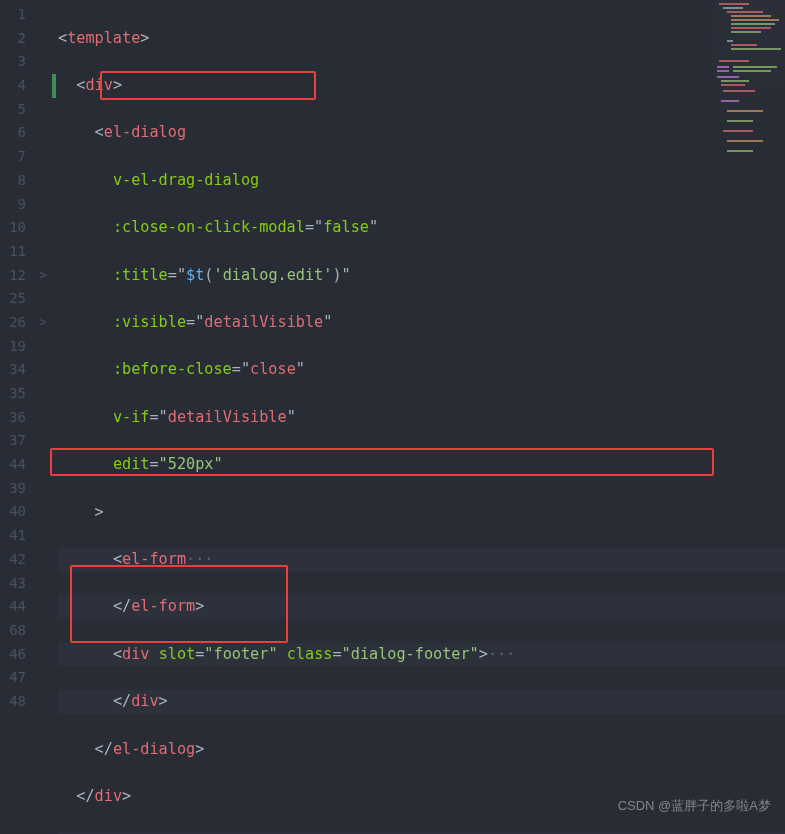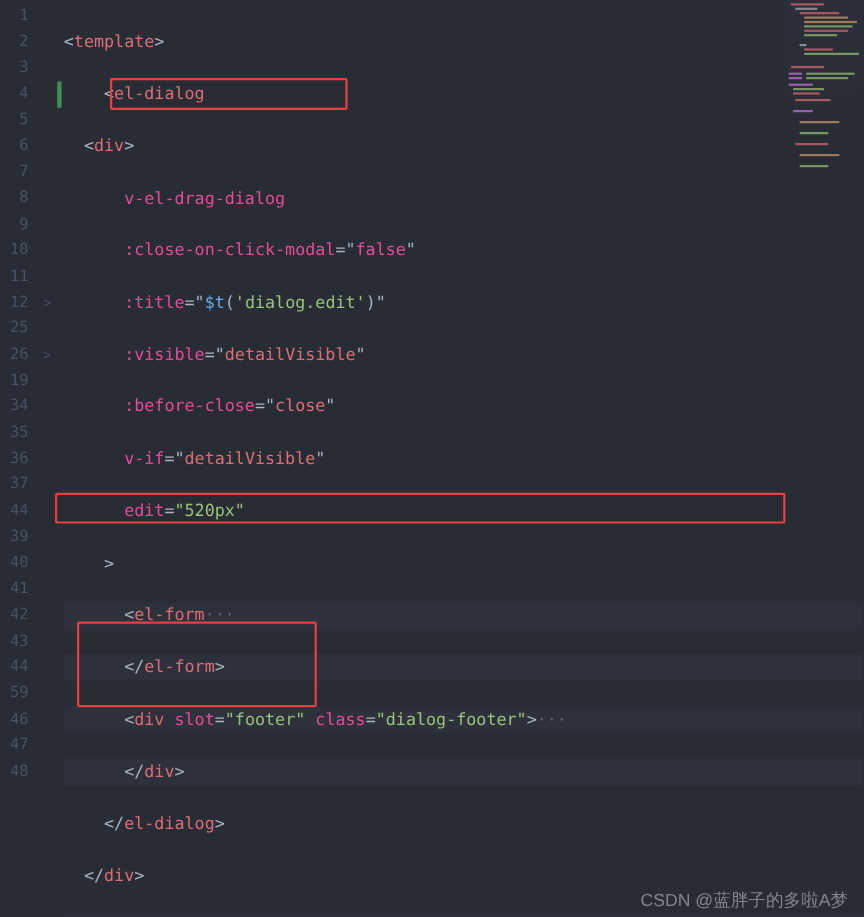--- a/index.html
+++ b/index.html
@@ -56,39 +56,39 @@
   .redbox {
     border: 2px solid #e93f3f;
     position: absolute;
     pointer-events: none;
     border-radius:2px;
   }
 
   
   .p { color:#abb2bf; }       
   .tag { color:#e06c75; }     
-  .attr { color:#ec4899; }    
+  .attr { color:#84cc16; }    
   .str { color:#98c379; }      
   .fn { color:#61afef; }     
   .cm { color:#5c6370; }
   .curline { background:#2c313c; }
 
   .minimap {
     position:absolute; top:0; right:0; width:72px; height:170px;
     background:linear-gradient(#2c313c,#282c34);
     opacity:.7;
     overflow:hidden;
     user-select:none;
   }
   .minimap .mm { position:absolute; height:2px; }
   .mm1{background:#c678dd}.mm2{background:#e06c75}.mm3{background:#98c379}.mm4{background:#d19a66}.mm5{background:#abb2bf}
 
   .watermark {
-    position:absolute; bottom:4px; right:14px;
-    color:rgba(200,205,215,.55); font-size:16px;
+    position:absolute; bottom:19px; right:14px;
+    color:rgba(200,205,215,.55); font-size:13px;
     font-family: sans-serif;
   }
 </style>
 </head>
 <body>
 
 <div class="editor">
   <div class="gutter">
     <span class="ln">1</span>
     <span class="ln">2</span>
@@ -109,21 +109,21 @@
     <span class="ln">35</span>
     <span class="ln">36</span>
     <span class="ln">37</span>
     <span class="ln">44</span>
     <span class="ln">39</span>
     <span class="ln">40</span>
     <span class="ln">41</span>
     <span class="ln">42</span>
     <span class="ln">43</span>
     <span class="ln">44</span>
-    <span class="ln">59</span>
+    <span class="ln">68</span>
     <span class="ln">46</span>
     <span class="ln">47</span>
     <span class="ln">48</span>
   </div>
 
   <div class="fold-col">
     <span class="fc"></span>
       <span class="fc"></span>
       <span class="fc"></span>
       <span class="fc"></span>
@@ -183,22 +183,22 @@
     <span class="mc"></span>
       <span class="mc"></span>
       <span class="mc"></span>
       <span class="mc"></span>
     <span class="mc"></span>
       <span class="mc"></span>
   </div>
 
   <div class="code">
 <span class="line"><span class="p">&lt;</span><span class="tag">template</span><span class="p">&gt;</span></span>
+<span class="line">  <span class="p">&lt;</span><span class="tag">div</span><span class="p">&gt;</span></span>
 <span class="line">    <span class="p">&lt;</span><span class="tag">el-dialog</span></span>
-<span class="line">  <span class="p">&lt;</span><span class="tag">div</span><span class="p">&gt;</span></span>
 <span class="line">      <span class="attr">v-el-drag-dialog</span></span>
 <span class="line">      <span class="attr">:close-on-click-modal</span><span class="p">=</span><span class="p">"</span><span class="attr">false</span><span class="p">"</span></span>
 <span class="line">      <span class="attr">:title</span><span class="p">=</span><span class="p">"</span><span class="fn">$t</span><span class="p">(</span><span class="str">'</span><span class="str">dialog.edit</span><span class="str">'</span><span class="p">)</span><span class="p">"</span></span>
 <span class="line">      <span class="attr">:visible</span><span class="p">=</span><span class="p">"</span><span class="tag">detailVisible</span><span class="p">"</span></span>
 <span class="line">      <span class="attr">:before-close</span><span class="p">=</span><span class="p">"</span><span class="tag">close</span><span class="p">"</span></span>
 <span class="line">      <span class="attr">v-if</span><span class="p">=</span><span class="p">"</span><span class="tag">detailVisible</span><span class="p">"</span></span>
 <span class="line">      <span class="attr">edit</span><span class="p">=</span><span class="str">"</span><span class="str">520px</span><span class="str">"</span></span>
 <span class="line">    <span class="p">&gt;</span></span>
 <span class="line sel-line">      <span class="p">&lt;</span><span class="tag">el-form</span><span class="cm">···</span></span>
 <span class="line sel-line">      <span class="p">&lt;/</span><span class="tag">el-form</span><span class="p">&gt;</span></span>

